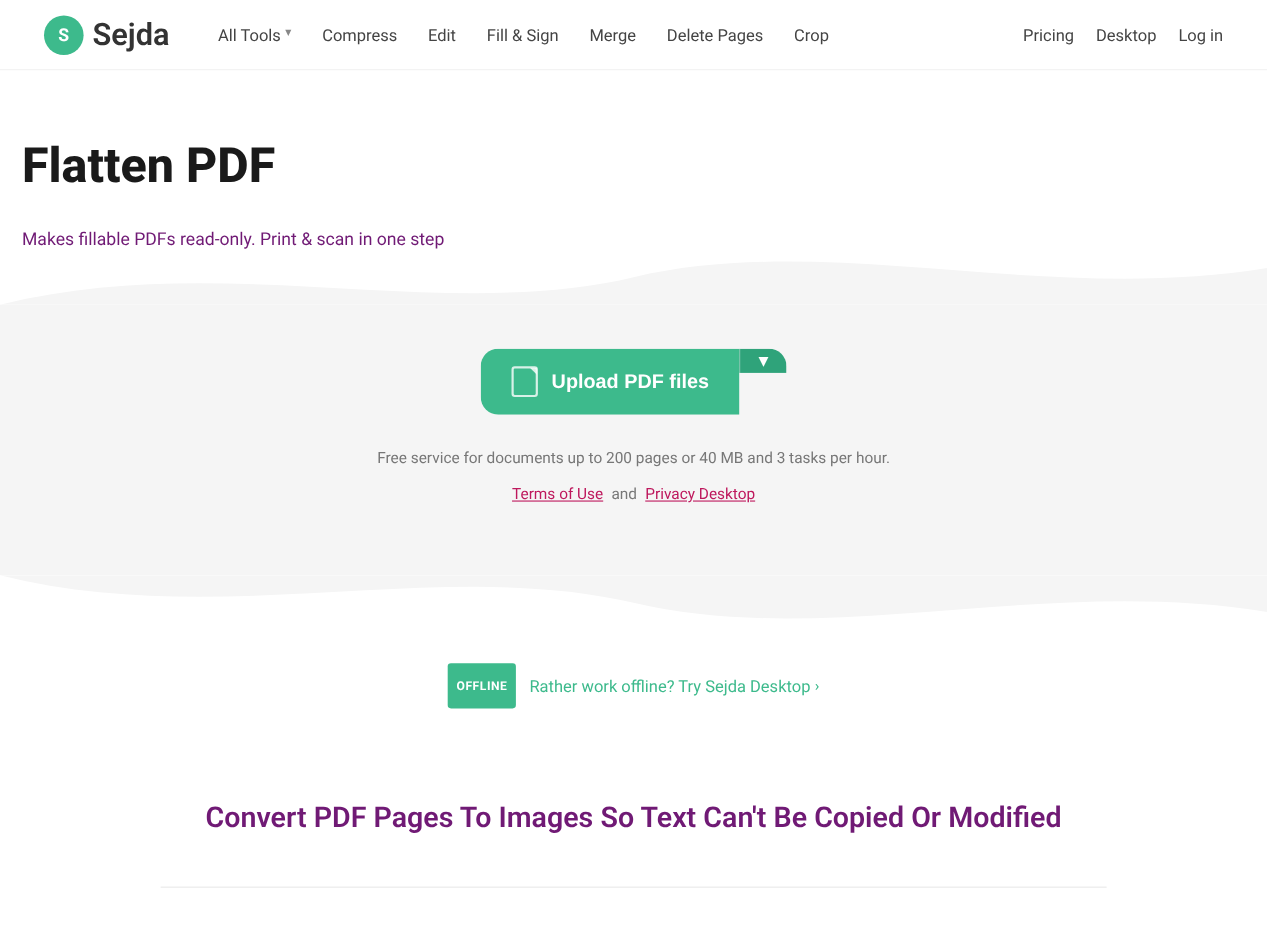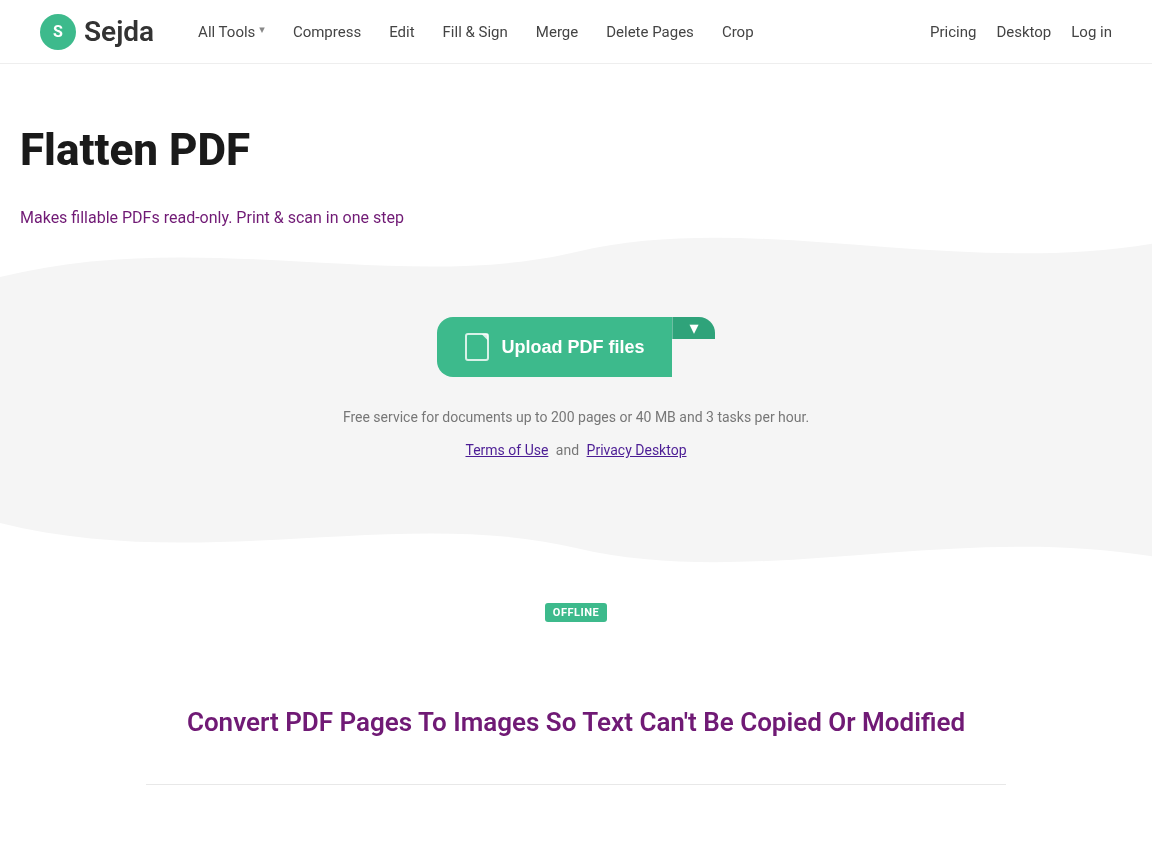--- a/index.html
+++ b/index.html
@@ -153,39 +153,39 @@
       height: 7px;
       background: rgba(255,255,255,0.8);
       clip-path: polygon(0 0, 100% 100%, 100% 0);
     }
     .upload-info {
       font-size: 14px;
       color: #777;
       line-height: 1.8;
     }
     .upload-info a {
-      color: #4c1d95;
+      color: #be185d;
       cursor: pointer;
     }
 
     
     .offline-banner {
       display: flex;
       align-items: center;
       justify-content: center;
       gap: 12px;
       padding: 20px;
       margin-top: 10px;
     }
     .offline-badge {
       background: #3dba8c;
       color: #fff;
       font-size: 11px;
       font-weight: 700;
-      padding: 3px 8px;
+      padding: 14px 8px;
       border-radius: 3px;
       letter-spacing: 0.5px;
     }
     .offline-text {
       font-size: 15px;
       color: #444;
     }
     .offline-text a {
       color: #3dba8c;
       text-decoration: none;
@@ -312,19 +312,25 @@
 </div>
 
 <div style="background:#fff;">
   <svg xmlns="http://www.w3.org/2000/svg" viewBox="0 0 1152 60" preserveAspectRatio="none" style="display:block;width:100%;height:50px;">
     <path d="M0,0 C200,60 400,-20 576,30 C752,80 950,0 1152,40 L1152,0 Z" fill="#f5f5f5"></path>
   </svg>
 </div>
 
 <div class="offline-banner">
   <span class="offline-badge">OFFLINE</span>
+  <div class="offline-text">
+    <a href="#">
+      <span>Rather work offline? Try Sejda Desktop</span>
+      <span class="offline-chevron">›</span>
+    </a>
+  </div>
 </div>
 
 <section class="content-section">
   <p class="subtitle">Convert PDF Pages To Images So Text Can't Be Copied Or Modified</p>
   <div class="divider"></div>
 
 </section>
 
 </body></html>

